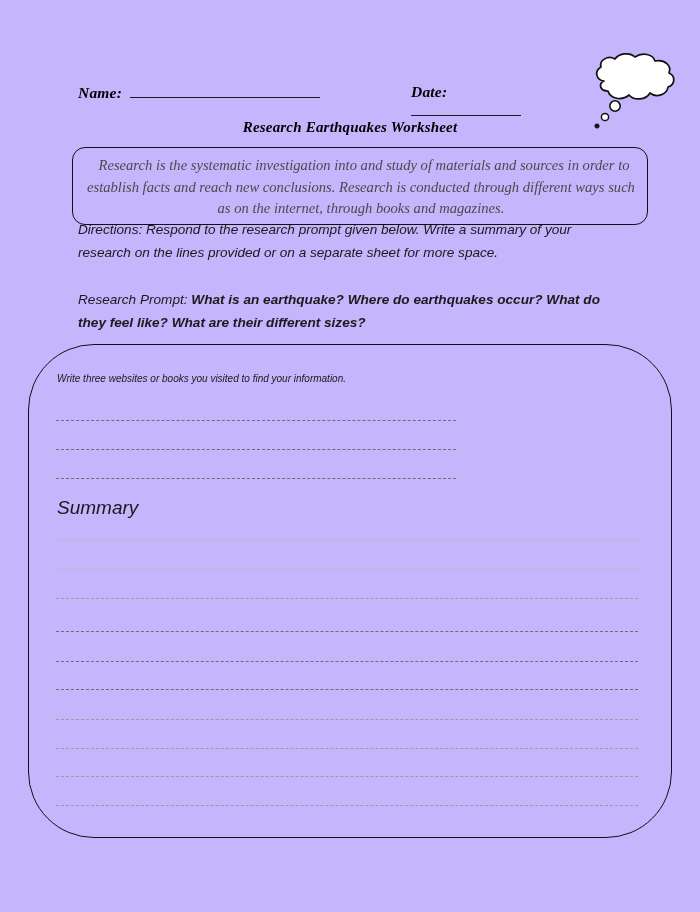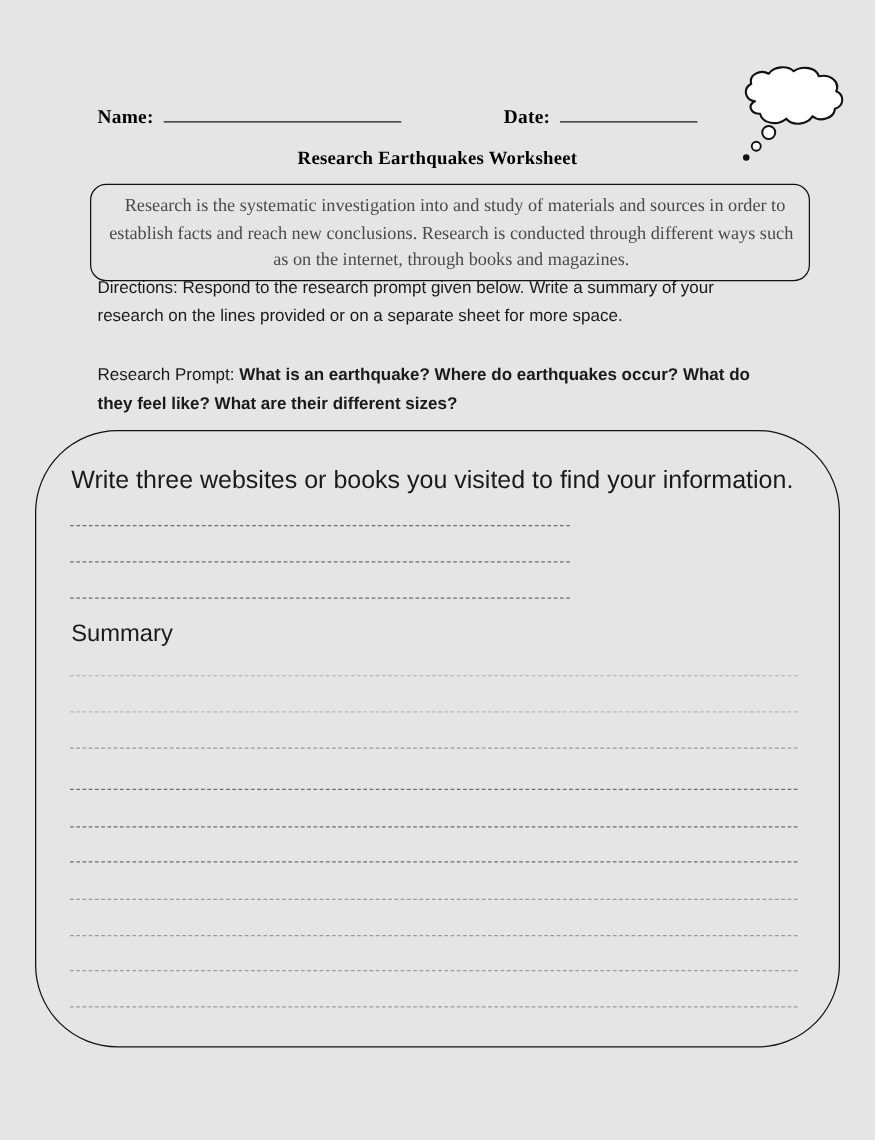--- a/index.html
+++ b/index.html
@@ -12,39 +12,40 @@
     height: 912px;
     position: relative;
     font-family: "Liberation Sans", sans-serif;
     color: #000000;
     overflow: hidden;
   }
 
   .page {
     position: absolute;
     inset: 0;
-    background: #e5e5e5;
+    background: #c4b5fd;
+    font-style: italic;
   }
 
   
   .header-row {
     position: absolute;
     left: 78px;
     top: 83px;
     width: 500px;
     height: 24px;
   }
   .field {
     position: absolute;
     display: flex;
     align-items: baseline;
     white-space: nowrap;
   }
   .field-name { left: 0px; top: 0px; }
-  .field-date { left: 325px; top: 0px; }
+  .field-date { left: 325px; top: 0px; flex-direction: column; }
   .field-label {
     font-family: "Liberation Serif", serif;
     font-weight: bold;
     font-size: 15.5px;
     letter-spacing: 0.2px;
     color: #000;
   }
   .field-rule {
     display: inline-block;
     border-bottom: 1.6px solid #1a1a1a;
@@ -130,21 +131,21 @@
     height: 494px;
     border: 1.6px solid #111;
     border-radius: 66px;
     box-sizing: border-box;
   }
 
   .sources-instruction {
     position: absolute;
     left: 57px;
     top: 373px;
-    font-size: 20px;
+    font-size: 10px;
     color: #1a1a1a;
   }
 
   .summary-label {
     position: absolute;
     left: 57px;
     top: 497px;
     font-size: 19px;
     color: #1a1a1a;
   }

